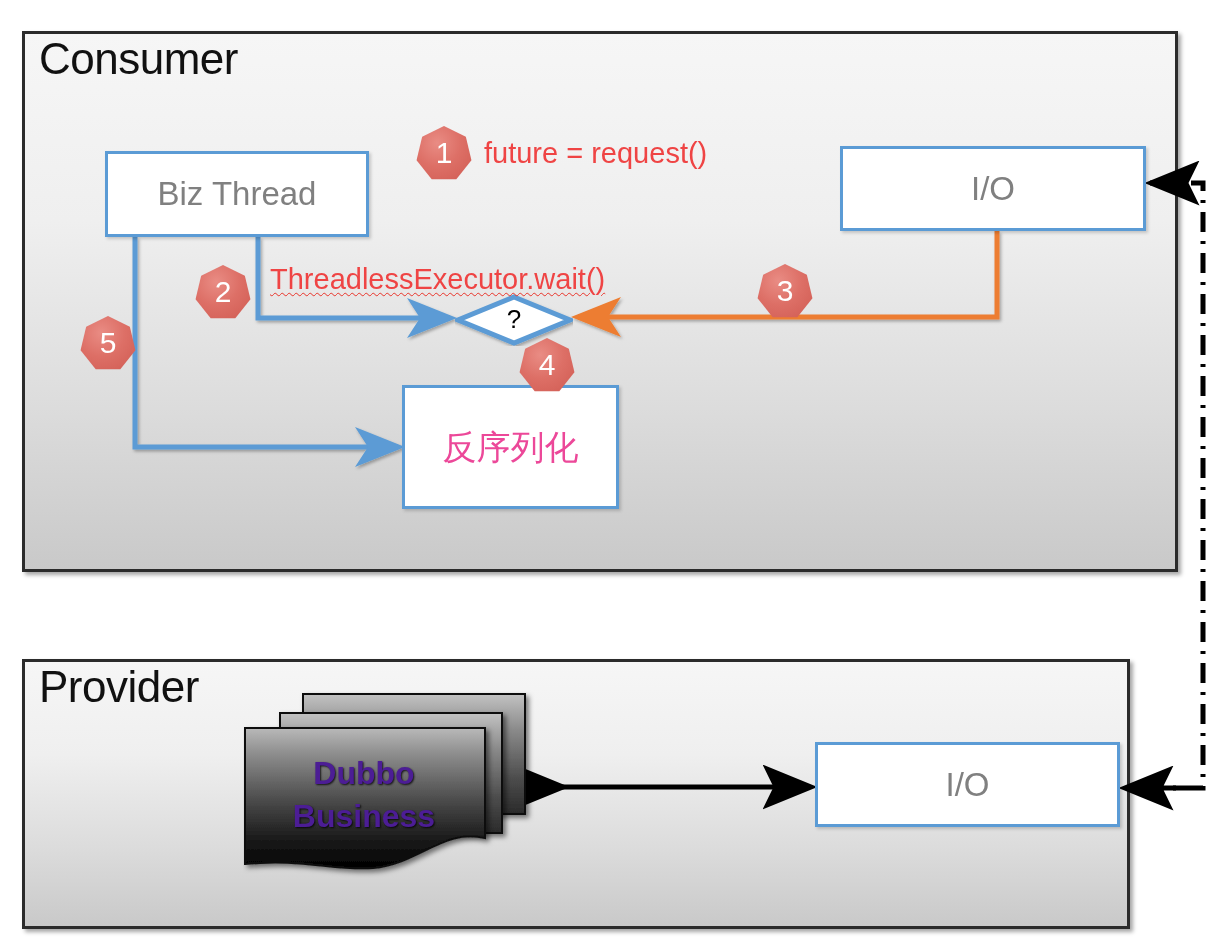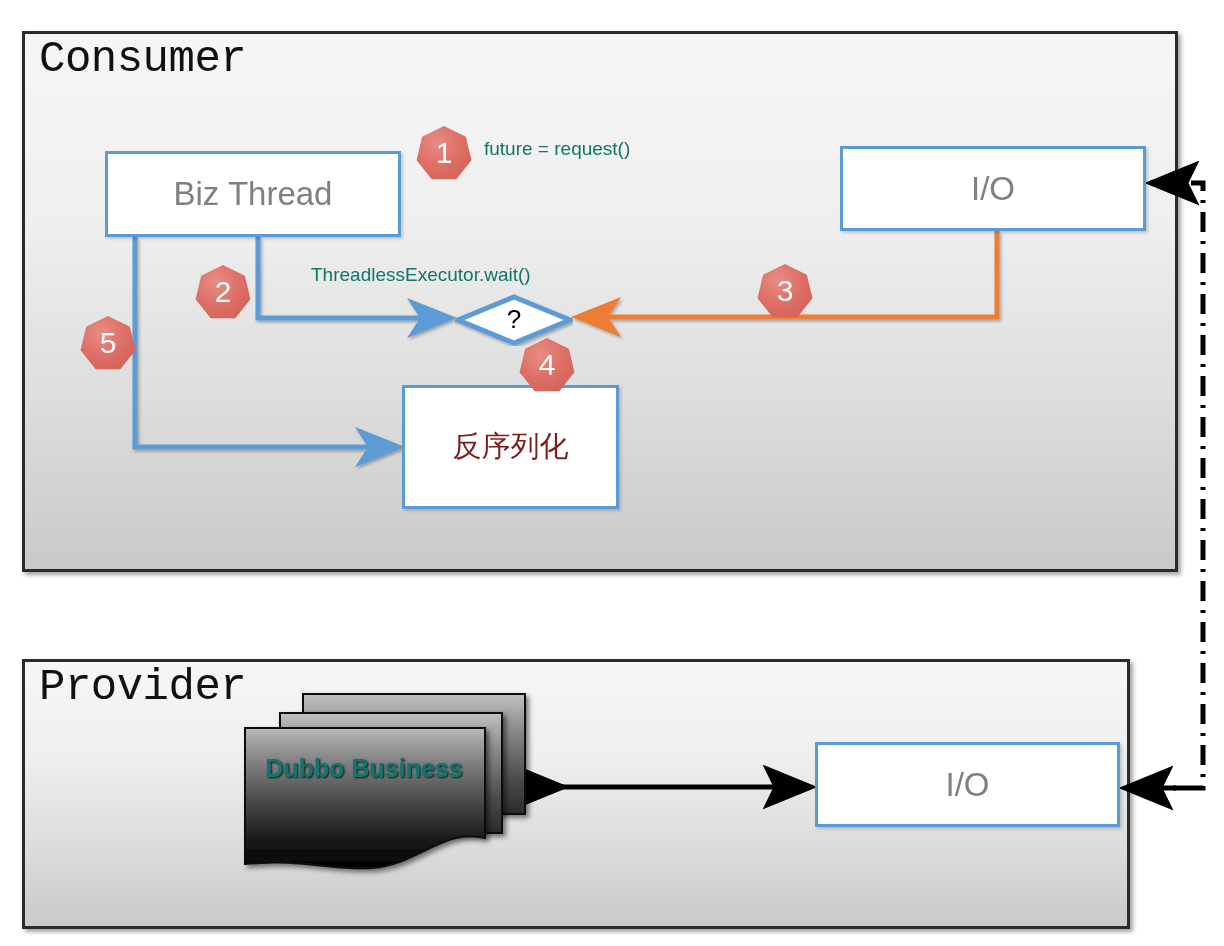--- a/index.html
+++ b/index.html
@@ -16,21 +16,20 @@
     overflow: hidden;
   }
 
   
   .panel {
     position: absolute;
     border: 3px solid #2b2b2b;
     background: linear-gradient(to bottom, #f6f6f6 0%, #efefef 35%, #dcdcdc 70%, #c9c9c9 100%);
     box-shadow: 3px 3px 4px rgba(0,0,0,0.35);
     box-sizing: border-box;
-    font-family: Liberation Mono, monospace;
   }
   #panel-consumer { left: 22px;  top: 31px;  width: 1156px; height: 541px; }
   #panel-provider { left: 22px;  top: 659px; width: 1108px; height: 270px; }
 
   .panel-title {
     position: absolute;
     left: 14px;
     top: 2px;
     font-size: 44px;
     line-height: 1.05;
@@ -52,34 +51,34 @@
     justify-content: center;
     box-shadow: 2px 2px 3px rgba(0,0,0,0.18);
   }
   .node-label-grey {
     color: #808080;
     font-size: 33px;
     font-weight: 400;
     white-space: nowrap;
   }
   .node-label-black {
-    color: #7f1d1d;
-    font-size: 29px;
+    color: #ec4899;
+    font-size: 34px;
     line-height: 1.24;
     white-space: nowrap;
   }
   .squiggle {
+    text-decoration: underline;
     text-decoration-color: #e8332a;
     text-decoration-style: wavy;
     text-decoration-thickness: 1px;
     text-underline-offset: 3px;
-    margin-left: 41px;
-  }
-
-  #box-biz-thread { left: 105px; top: 151px; width: 296px; height: 86px; }
+  }
+
+  #box-biz-thread { left: 105px; top: 151px; width: 264px; height: 86px; }
   #box-io-consumer { left: 840px; top: 146px; width: 306px; height: 85px; }
   #box-deserialize { left: 402px; top: 385px; width: 217px; height: 124px; }
   #box-io-provider { left: 815px; top: 742px; width: 305px; height: 85px; }
 
   
   #diamond-check {
     position: absolute;
     left: 455px;
     top: 294px;
     width: 118px;
@@ -126,42 +125,42 @@
     color: #ffffff;
     font-size: 30px;
     font-weight: 400;
     padding-bottom: 2px;
     box-sizing: border-box;
   }
 
   
   .float-label {
     position: absolute;
-    color: #0f766e;
-    font-size: 19px;
+    color: #ef4444;
+    font-size: 29px;
     white-space: nowrap;
     line-height: 1;
   }
 
   
   #thread-pool {
     position: absolute;
     left: 243px;
     top: 686px;
     width: 315px;
     height: 192px;
   }
   #thread-pool .tp-text {
     position: absolute;
     left: 0;
     top: 66px;
     width: 242px;
     text-align: center;
-    color: #0f766e;
-    font-size: 25px;
+    color: #4c1d95;
+    font-size: 32px;
     font-weight: 700;
     line-height: 1.35;
     text-shadow: 1px 1px 2px rgba(0,0,0,0.8);
     pointer-events: none;
   }
 </style>
 </head>
 <body>
 
 <div id="canvas">

